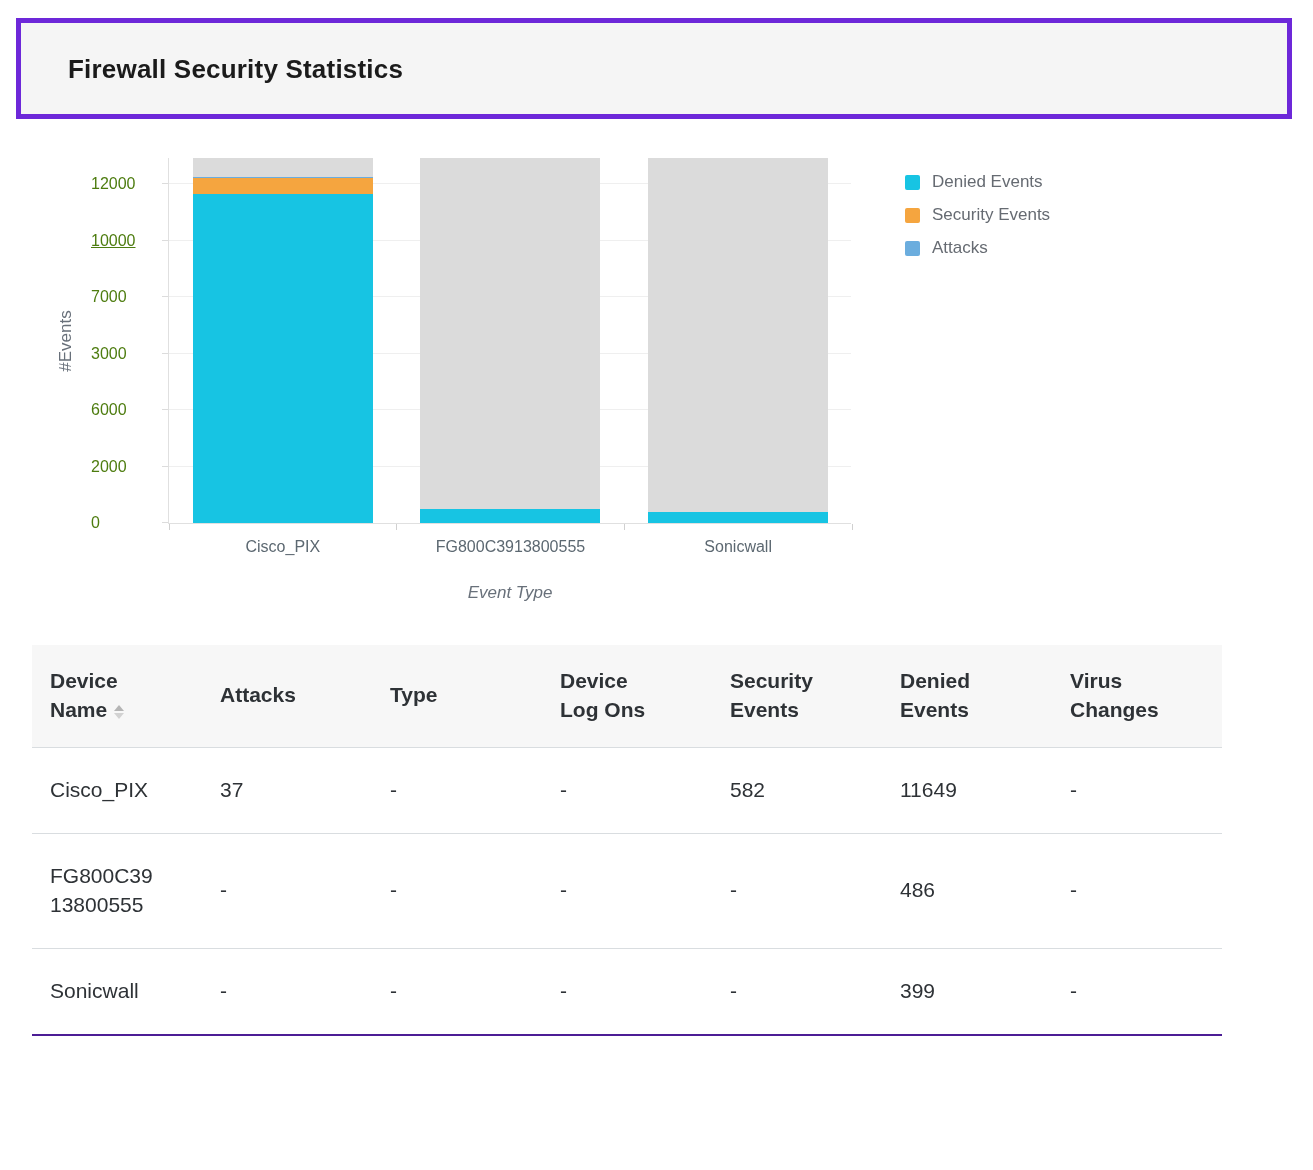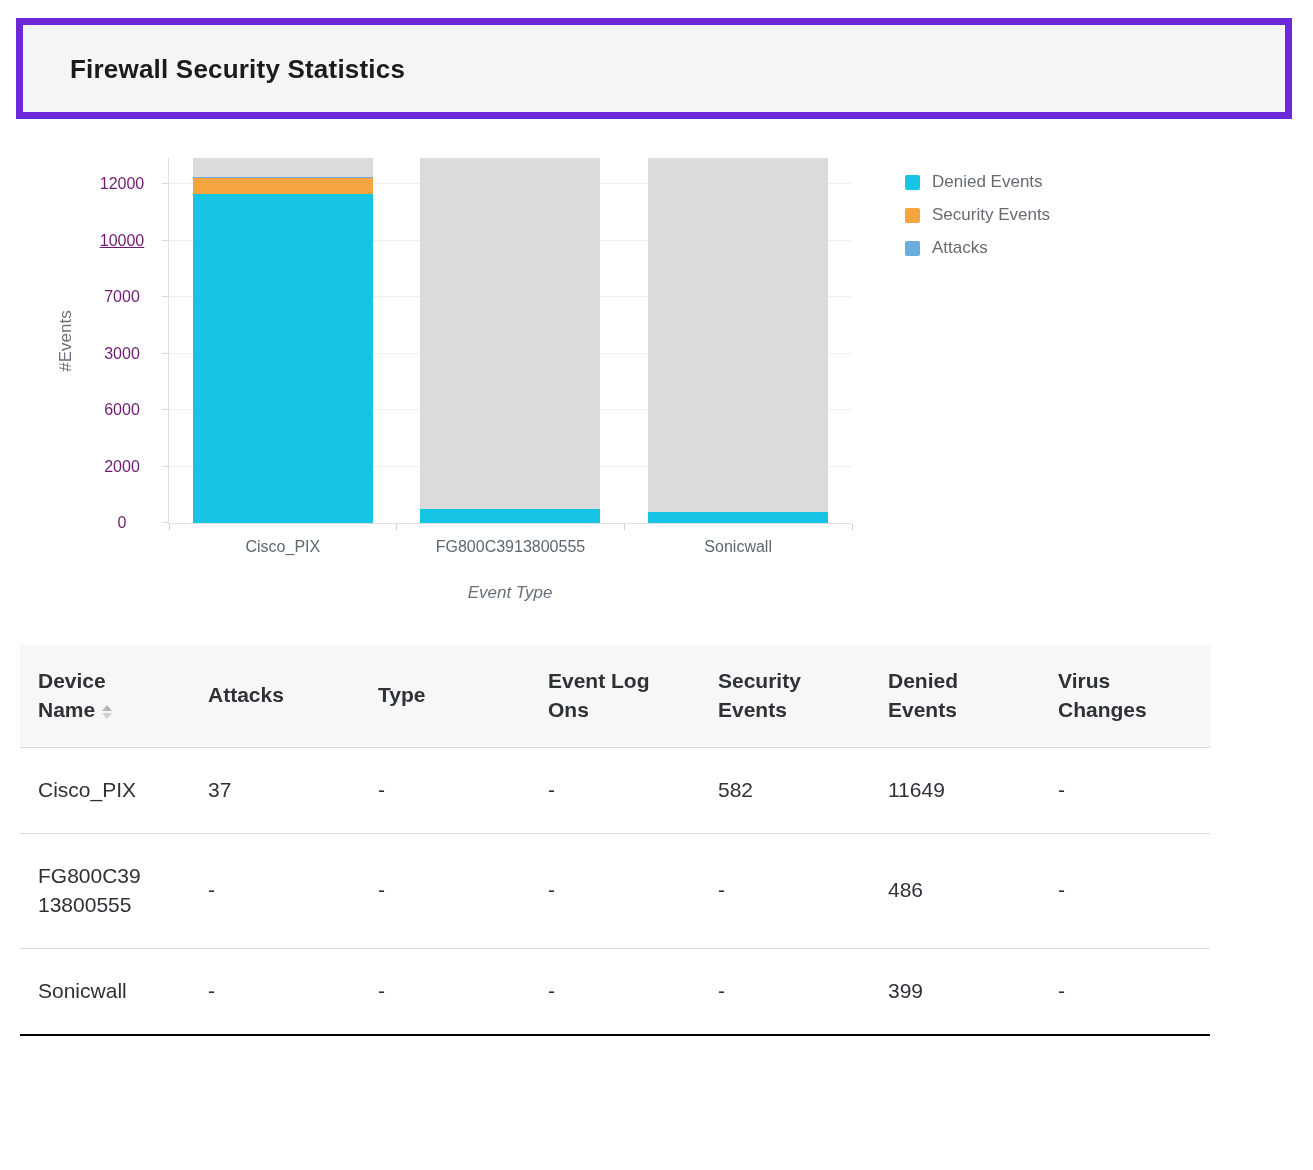--- a/index.html
+++ b/index.html
@@ -5,38 +5,38 @@
   * { box-sizing: border-box; margin: 0; padding: 0; }
   html, body { background: #ffffff; }
   body {
     width: 1313px; height: 1170px; position: relative; overflow: hidden;
     font-family: "Liberation Sans", sans-serif; color: #2e3236;
   }
 
   
   .header-panel {
     position: absolute; left: 16px; top: 18px; width: 1276px; height: 101px;
-    background: #f5f5f5; border: 7px solid #6d28d9;
+    background: #f5f5f5; border: 5px solid #6d28d9;
   }
   .page-title {
     position: absolute; left: 47px; top: 50%; transform: translateY(-50%);
     font-size: 26px; font-weight: 700; color: #1b1b1b; letter-spacing: 0.2px;
   }
 
   
   .chart-section { position: absolute; left: 0; top: 150px; width: 1313px; height: 490px; }
   .plot-area {
     position: absolute; left: 168px; top: 8px; width: 683px; height: 366px;
     border-left: 1px solid #e0e0e0; border-bottom: 1px solid #e0e0e0;
   }
   .gridline { position: absolute; left: 0; right: 0; height: 1px; background: #efefef; z-index: 1; }
   .y-tickmark { position: absolute; left: -7px; width: 6px; height: 1px; background: #dcdcdc; }
   .y-tick-label {
-    position: absolute; left: -78px; width: 62px; text-align: center;
-    font-size: 16px; color: #701a75; line-height: 18px;
+    position: absolute; left: -78px; width: 62px; text-align: left;
+    font-size: 16px; color: #4d7c0f; line-height: 18px;
   }
   .category-group { position: absolute; top: 0; bottom: 0; z-index: 2; }
   .bar-track {
     position: absolute; left: 50%; transform: translateX(-50%);
     width: 180px; top: 0; bottom: 0; background: #dbdbdb;
   }
   .bar-segment { position: absolute; left: 50%; transform: translateX(-50%); width: 180px; }
   .x-tickmark { position: absolute; bottom: -7px; width: 1px; height: 6px; background: #d0d0d0; }
   .x-label {
     position: absolute; top: calc(100% + 15px); left: 0; width: 100%;
@@ -46,23 +46,23 @@
   .y-axis-title { left: 66px; top: 191px; transform: translate(-50%,-50%) rotate(-90deg); }
   .x-axis-title { left: 510px; top: 443px; transform: translate(-50%,-50%); font-style: italic; }
 
   .legend { position: absolute; left: 905px; top: 22px; display: flex; flex-direction: column; gap: 13px; }
   .legend-item { display: flex; align-items: center; gap: 12px; cursor: pointer; }
   .legend-swatch { width: 15px; height: 15px; border-radius: 2px; flex: 0 0 auto; }
   .legend-label { font-size: 17px; color: #666b72; }
 
   
   .stats-table {
-    position: absolute; left: 20px; top: 645px; width: 1190px;
+    position: absolute; left: 32px; top: 645px; width: 1190px;
     border-collapse: collapse; table-layout: fixed;
-    border-bottom: 2px solid #000000;
+    border-bottom: 2px solid #4c1d95;
   }
   .stats-table th {
     background: #f7f7f7; text-align: left; vertical-align: middle;
     font-size: 21px; font-weight: 700; color: #2e3236; line-height: 1.38;
     padding: 22px 45px 22px 18px;
   }
   .stats-table td {
     text-align: left; vertical-align: middle;
     font-size: 21px; color: #2e3236; line-height: 1.38;
     padding: 28px 45px 28px 18px;
@@ -148,21 +148,21 @@
       </div>
     </div>
 </div>
 
 <table class="stats-table">
   <thead>
       <tr>
         <th><span>Device Name</span><span class="sort-icon"><div class="tri-up"></div><div class="tri-down"></div></span></th>
         <th><span>Attacks</span></th>
         <th><span>Type</span></th>
-        <th><span>Event Log Ons</span></th>
+        <th><span>Device Log Ons</span></th>
         <th><span>Security Events</span></th>
         <th><span>Denied Events</span></th>
         <th><span>Virus Changes</span></th>
       </tr>
     </thead>
   <tbody>
       <tr>
         <td class="device-cell">Cisco_PIX</td>
         <td>37</td>
         <td>-</td>

